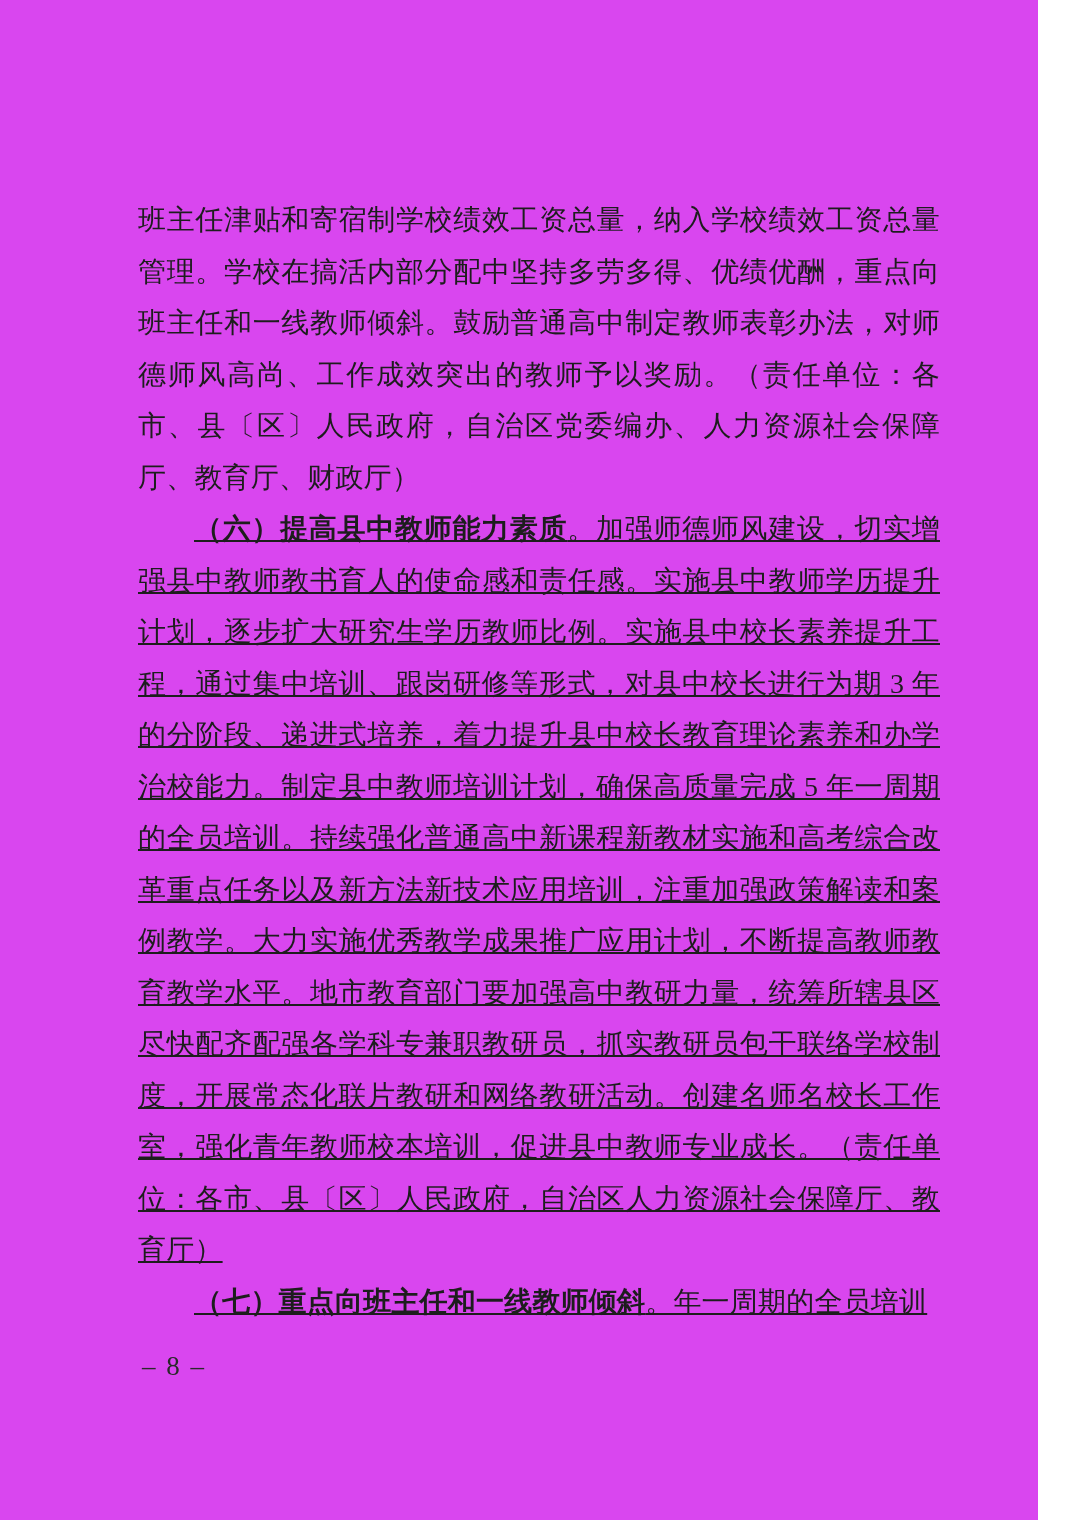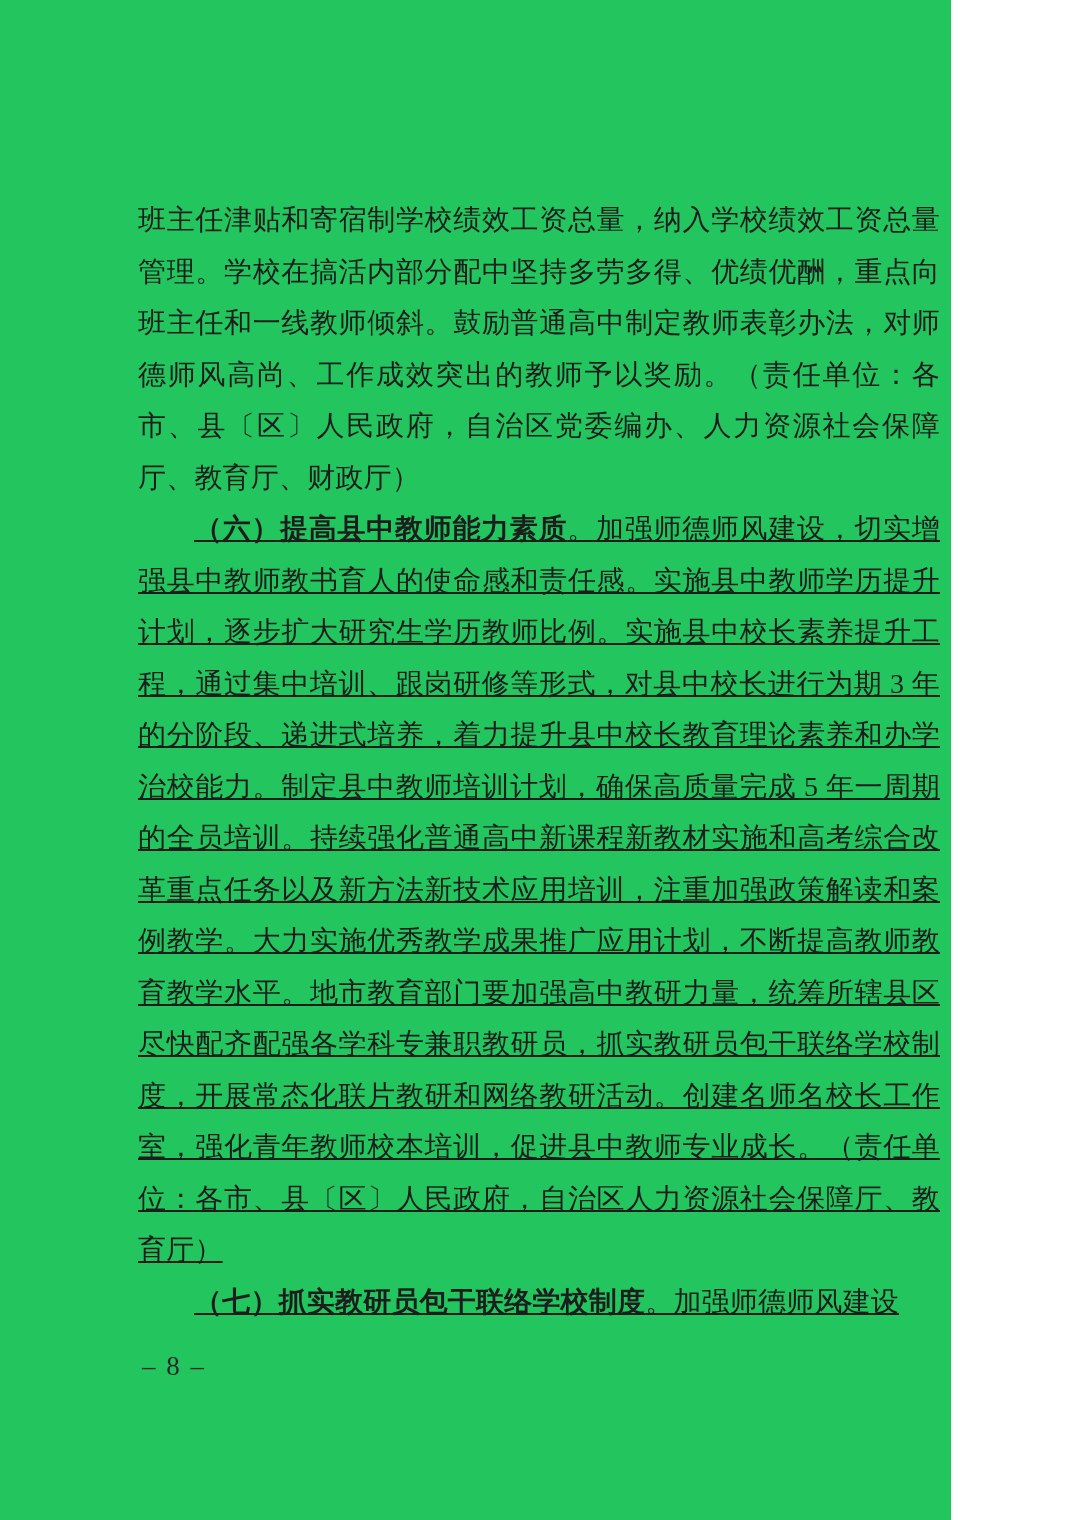--- a/index.html
+++ b/index.html
@@ -2,23 +2,23 @@
 <html><head>
 <meta charset="utf-8">
 <style>
   html, body {
     margin: 0;
     padding: 0;
     background: #ffffff;
   }
   .page {
     position: relative;
-    width: 951px;
+    width: 1038px;
     height: 1520px;
-    background: #22c55e;
+    background: #d946ef;
     overflow: hidden;
     font-family: "Liberation Serif", "DejaVu Serif", serif;
     color: #1d1d1d;
   }
   .text-body {
     position: absolute;
     left: 138px;
     top: 194px;
     width: 802px;
     font-size: 28px;
@@ -50,19 +50,19 @@
 <body>
 
 <div class="page">
 
   <div class="text-body">
 
     <p><span class="para-heading"></span><span>班主任津贴和寄宿制学校绩效工资总量，纳入学校绩效工资总量管理。学校在搞活内部分配中坚持多劳多得、优绩优酬，重点向班主任和一线教师倾斜。鼓励普通高中制定教师表彰办法，对师德师风高尚、工作成效突出的教师予以奖励。（责任单位：各市、县〔区〕人民政府，自治区党委编办、人力资源社会保障厅、教育厅、财政厅）</span></p>
 
     <p class="indented"><span class="para-heading">（六）提高县中教师能力素质</span><span>。加强师德师风建设，切实增强县中教师教书育人的使命感和责任感。实施县中教师学历提升计划，逐步扩大研究生学历教师比例。实施县中校长素养提升工程，通过集中培训、跟岗研修等形式，对县中校长进行为期 3 年的分阶段、递进式培养，着力提升县中校长教育理论素养和办学治校能力。制定县中教师培训计划，确保高质量完成 5 年一周期的全员培训。持续强化普通高中新课程新教材实施和高考综合改革重点任务以及新方法新技术应用培训，注重加强政策解读和案例教学。大力实施优秀教学成果推广应用计划，不断提高教师教育教学水平。地市教育部门要加强高中教研力量，统筹所辖县区尽快配齐配强各学科专兼职教研员，抓实教研员包干联络学校制度，开展常态化联片教研和网络教研活动。创建名师名校长工作室，强化青年教师校本培训，促进县中教师专业成长。（责任单位：各市、县〔区〕人民政府，自治区人力资源社会保障厅、教育厅）</span></p>
 
-    <p class="indented"><span class="para-heading">（七）抓实教研员包干联络学校制度</span><span>。加强师德师风建设</span></p>
+    <p class="indented"><span class="para-heading">（七）重点向班主任和一线教师倾斜</span><span>。年一周期的全员培训</span></p>
 
   </div>
 
   <div class="page-number">– 8 –</div>
 
 </div>
 
 </body></html>

